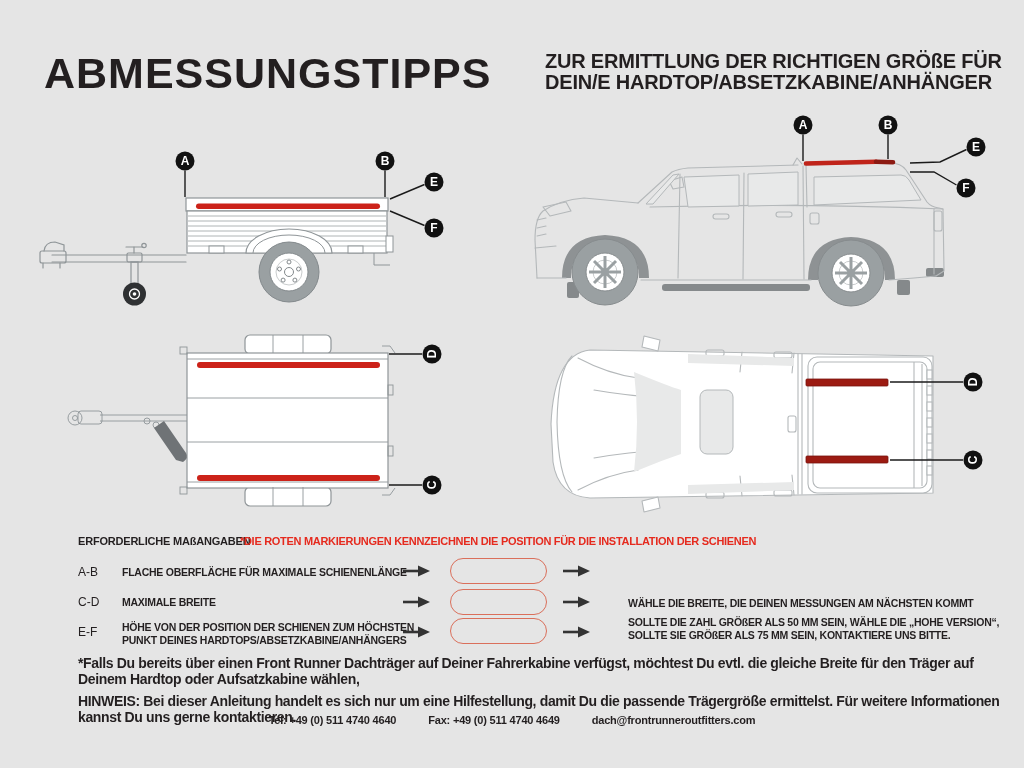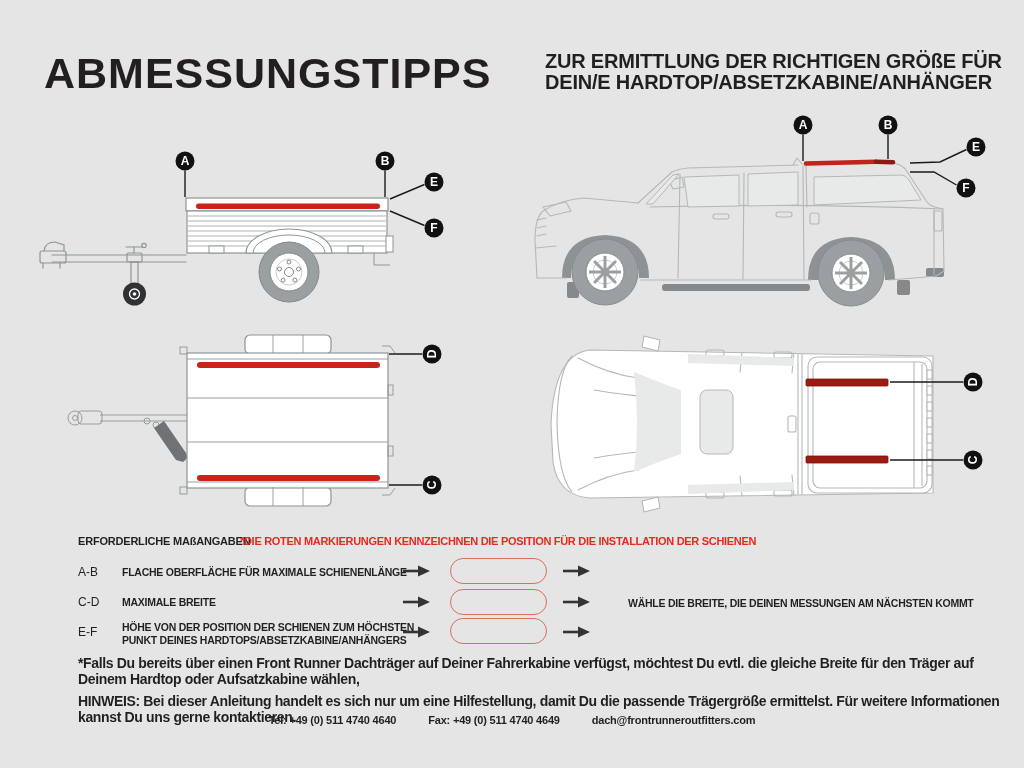--- a/index.html
+++ b/index.html
@@ -311,20 +311,22 @@
 PUNKT DEINES HARDTOPS/ABSETZKABINE/ANHÄNGERS</div>
   <svg class="abs" style="left:403px;top:626px" width="27" height="12">
     <line x1="0" y1="6" x2="16" y2="6" stroke="#333" stroke-width="2.6"></line>
       <polygon points="15,0.5 27,6 15,11.5" fill="#333"></polygon>
   </svg>
   <div class="abs pill" style="left:450px;top:618px"></div>
   <svg class="abs" style="left:563px;top:626px" width="27" height="12">
     <line x1="0" y1="6" x2="16" y2="6" stroke="#333" stroke-width="2.6"></line>
       <polygon points="15,0.5 27,6 15,11.5" fill="#333"></polygon>
   </svg>
+  <div class="abs rowtxt" style="left:628px;top:616px">SOLLTE DIE ZAHL GRÖßER ALS 50 MM SEIN, WÄHLE DIE „HOHE VERSION“,
+SOLLTE SIE GRÖßER ALS 75 MM SEIN, KONTAKTIERE UNS BITTE.</div>
 
   <div class="abs fine" style="left:78px;top:655px;width:935px">*Falls Du bereits über einen Front Runner Dachträger auf Deiner Fahrerkabine verfügst, möchtest Du evtl. die gleiche Breite für den Träger auf Deinem Hardtop oder Aufsatzkabine wählen,</div>
   <div class="abs fine" style="left:78px;top:693px;width:935px">HINWEIS: Bei dieser Anleitung handelt es sich nur um eine Hilfestellung, damit Du die passende Trägergröße ermittelst. Für weitere Informationen kannst Du uns gerne kontaktieren.</div>
 
   <div class="abs contact-row">
     <span>Tel: +49 (0) 511 4740 4640</span>
     <span>Fax: +49 (0) 511 4740 4649</span>
     <span>dach@frontrunneroutfitters.com</span>
   </div>
 

